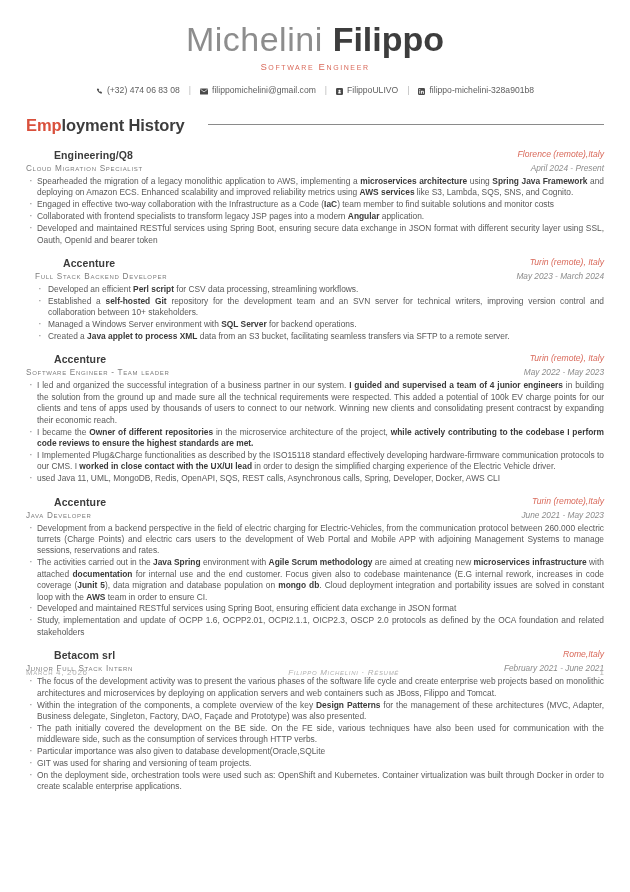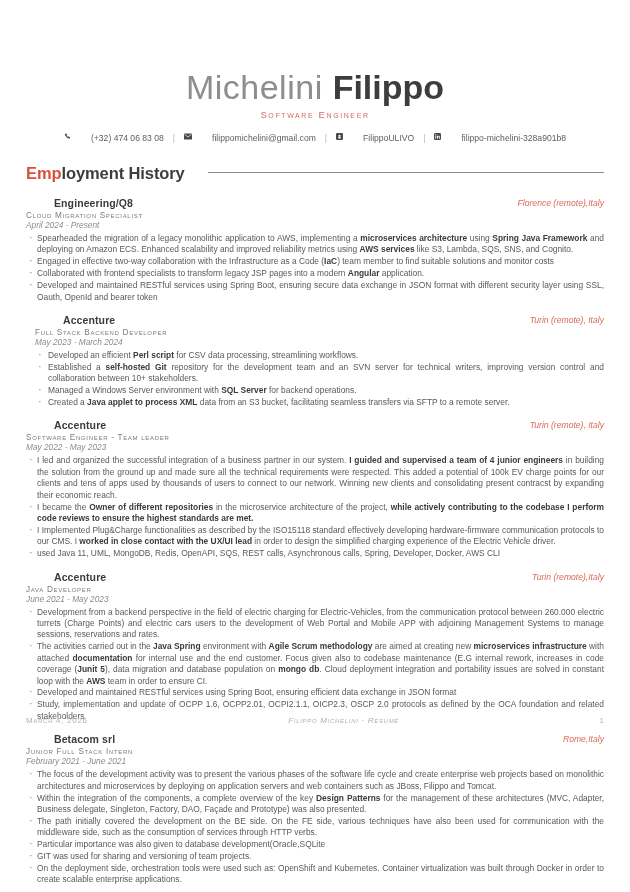--- a/index.html
+++ b/index.html
@@ -11,21 +11,20 @@
     width: 630px; height: 892px;
     font-family: "Liberation Sans", sans-serif;
     color: #4a4a4a;
     position: relative;
     overflow: hidden;
   }
   .page {
     width: 630px; height: 693px;
     padding: 14px 26px 0 26px;
     position: relative;
-    margin-top: 48px;
   }
 
   
   .header { text-align: center; padding-top: 4px; }
   .name {
     font-size: 34px;
     line-height: 42px;
     letter-spacing: 0.5px;
     white-space: nowrap;
   }
@@ -52,21 +51,21 @@
     display: flex;
     justify-content: center;
     align-items: center;
     gap: 0px;
     white-space: nowrap;
   }
   .contact .sep {
     color: #b8b8b8;
     padding: 0 9px;
   }
-  .citem { display: inline-flex; align-items: flex-start; gap: 20px; }
+  .citem { display: inline-flex; align-items: flex-end; gap: 4px; }
   .cicon {
     display: inline-block;
     color: #4a4a4a;
     font-size: 8px;
     line-height: 1;
   }
   .cicon svg { display: block; }
 
   
   .section { margin-top: 21px; }
@@ -89,40 +88,39 @@
     background: #8a8a8a;
     margin-bottom: 2px;
   }
 
   
   .job { margin-top: 11px; }
   .job.first { margin-top: 14px; }
   .job-row {
     display: flex;
     justify-content: space-between;
-    align-items: center;
+    align-items: flex-start;
     padding-left: 28px;
   }
   .org {
     font-size: 10.5px;
     font-weight: 700;
     color: #3b3b3b;
     letter-spacing: 0.1px;
   }
   .loc {
     font-size: 8.6px;
     font-style: italic;
     color: #d96a5b;
   }
   .job-row2 {
     display: flex;
     justify-content: space-between;
     align-items: baseline;
     margin-top: 2px;
-    flex-direction: column;
   }
   .title {
     font-size: 8.2px;
     font-variant: small-caps;
     letter-spacing: 0.7px;
     color: #7c7c7c;
   }
   .dates {
     font-size: 8.3px;
     font-style: italic;

